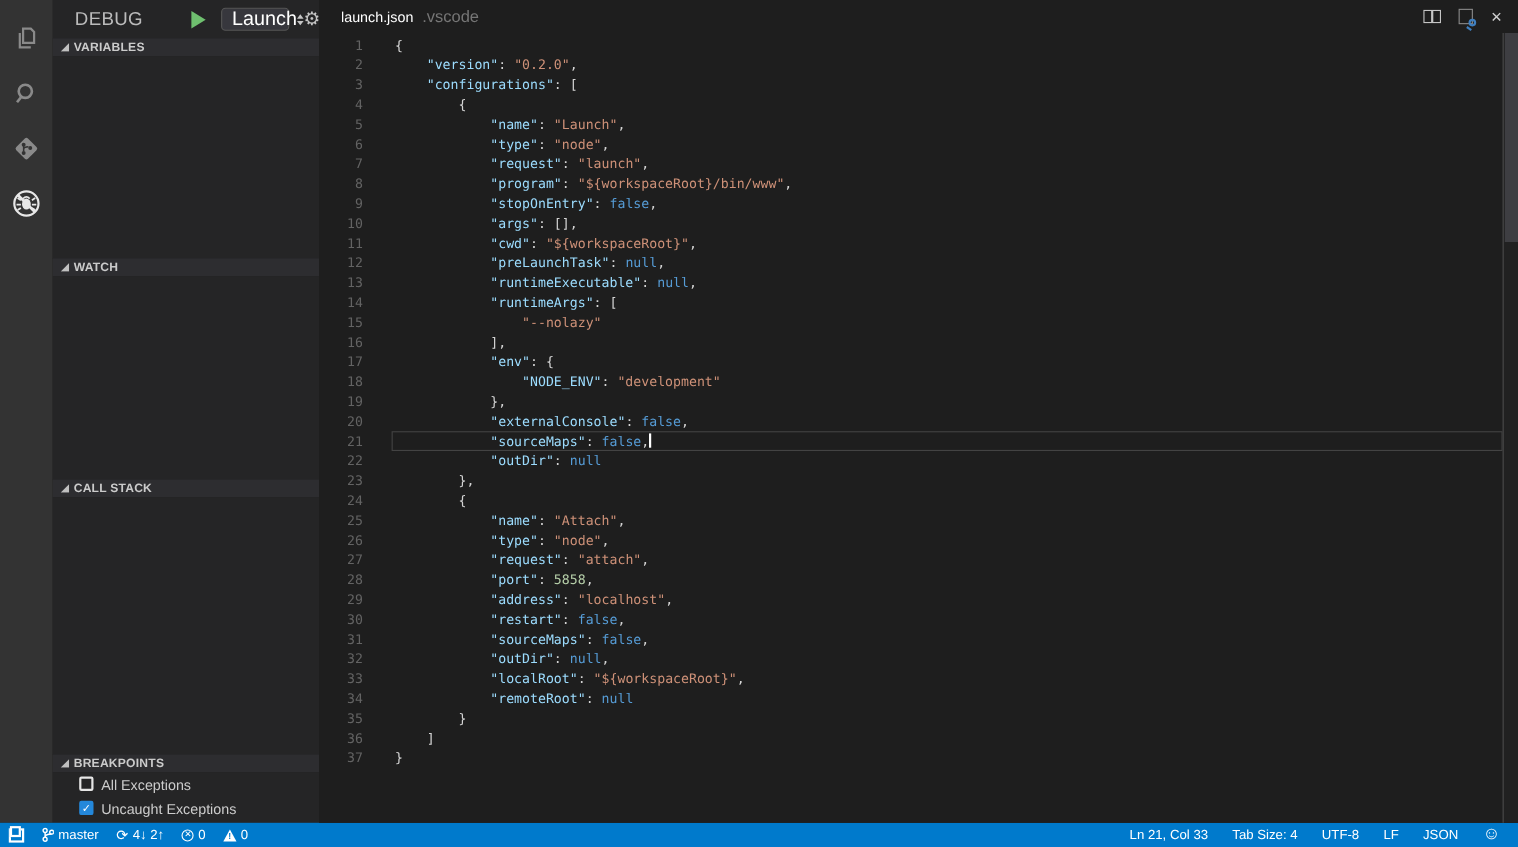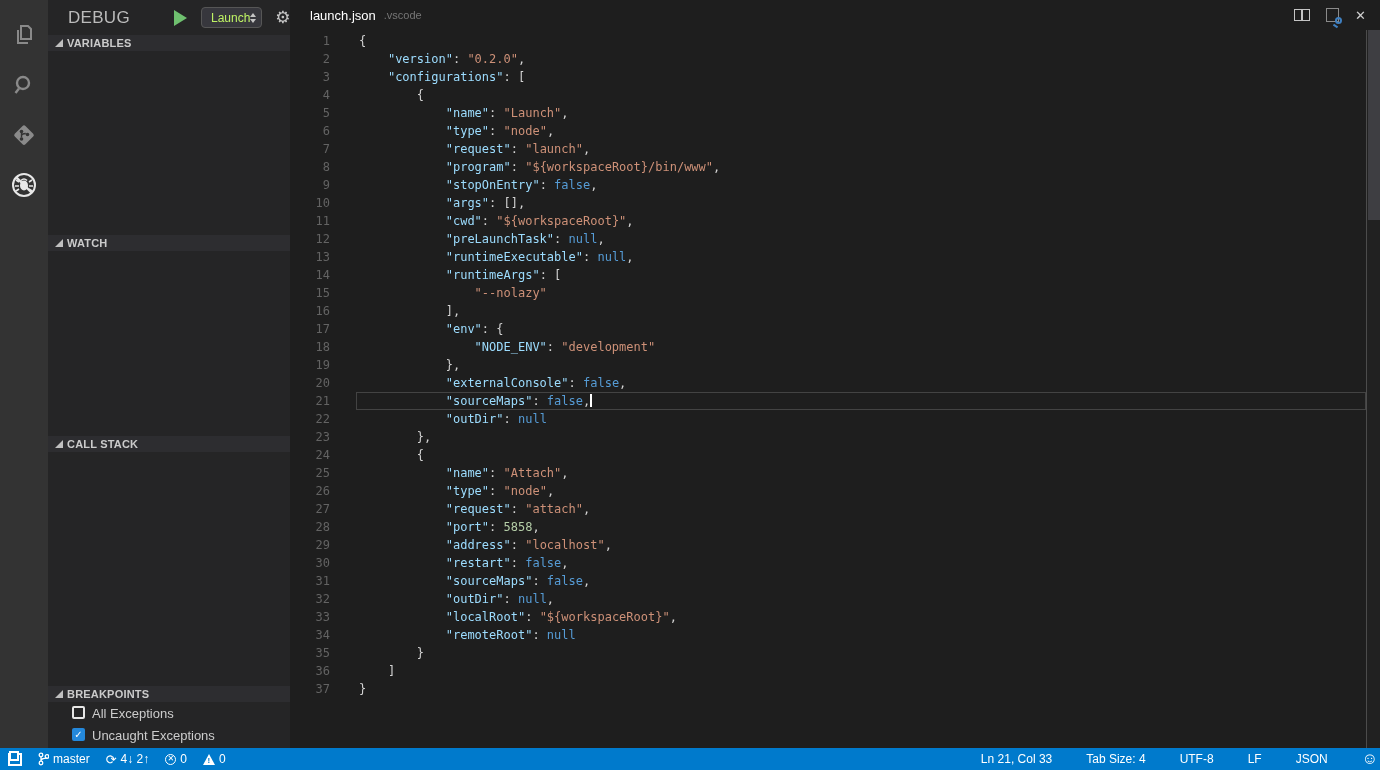--- a/index.html
+++ b/index.html
@@ -12,21 +12,21 @@
   .activitybar { width:48px; background:#333333; display:flex; flex-direction:column; align-items:center; padding-top:10px; }
   .ab-item { width:48px; height:50px; display:flex; align-items:center; justify-content:center; cursor:pointer; }
 
   
   .sidebar { width:242px; background:#252526; display:flex; flex-direction:column; color:#cccccc; }
   .debug-toolbar { height:35px; display:flex; align-items:center; padding-left:20px; flex:none; }
   .debug-title { font-size:17px; color:#bbbbbb; letter-spacing:0.3px; }
   .play-btn { width:0; height:0; border-left:13px solid #6fc06f; border-top:8px solid transparent; border-bottom:8px solid transparent; margin-left:44px; cursor:pointer; }
   .config-dd { margin-left:14px; width:62px; height:21px; background:#37373d; border:1px solid #565656; border-radius:4px;
                display:flex; align-items:center; padding:0 5px 0 9px; cursor:pointer; }
-  .config-dd .lbl { flex:1; font-size:12px; color:#bef264; }
+  .config-dd .lbl { flex:1; font-size:18px; color:#ffffff; }
   .dd-arrows { display:flex; flex-direction:column; gap:2px; }
   .dd-arrows .up { width:0; height:0; border-bottom:4px solid #c5c5c5; border-left:3.5px solid transparent; border-right:3.5px solid transparent; }
   .dd-arrows .dn { width:0; height:0; border-top:4px solid #c5c5c5; border-left:3.5px solid transparent; border-right:3.5px solid transparent; }
   .gear { margin-left:13px; font-size:17px; color:#c5c5c5; cursor:pointer; line-height:1; }
   .console-btn { margin-left:11px; width:19px; height:14px; border:1.5px solid #c5c5c5; border-radius:3px; position:relative; cursor:pointer; }
   .console-btn span { position:absolute; left:2px; top:0px; font-size:9px; font-weight:bold; color:#c5c5c5; }
 
   .section { display:flex; flex-direction:column; }
   .section-header { height:16px; background:#2d2d30; display:flex; align-items:center; padding-left:7px; cursor:pointer; flex:none; }
   .twisty { width:8px; height:8px; background:#c0c0c0; clip-path:polygon(100% 0, 100% 100%, 0 100%); margin-right:4px; }
@@ -40,21 +40,21 @@
   .bp-row { height:22px; display:flex; padding-left:24px; cursor:pointer; }
   .bp-box { width:13px; height:13px; border:2px solid #e6e6e6; border-radius:2px; margin-right:7px; flex:none;
             display:flex; align-items:center; justify-content:center; font-size:10px; color:#ffffff; }
   .bp-row.checked .bp-box { background:#2488db; border-color:#2488db; }
   .bp-label { font-size:13px; color:#cccccc; }
 
   
   .editor-col { flex:1; display:flex; flex-direction:column; position:relative; min-width:0; background:#1e1e1e; }
   .tabbar { height:30px; display:flex; align-items:center; padding:0 14px 0 20px; flex:none; }
   .tab-title { font-size:13px; color:#ffffff; cursor:pointer; }
-  .tab-detail { font-size:11px; color:#767676; margin-left:8px; }
+  .tab-detail { font-size:15px; color:#767676; margin-left:8px; }
   .tab-actions { margin-left:auto; display:flex; align-items:center; gap:16px; }
   .split-icon { width:16px; height:12px; border:1.5px solid #c5c5c5; position:relative; cursor:pointer; }
   .split-icon::after { content:""; position:absolute; left:6px; top:0; bottom:0; width:1.5px; background:#c5c5c5; }
   .preview-icon { position:relative; width:13px; height:14px; border:1.5px solid #8a8a8a; cursor:pointer; }
   .preview-icon .mag { position:absolute; right:-4px; bottom:-3px; width:7px; height:7px; border:2px solid #3f7fbf; border-radius:50%; background:transparent; }
   .preview-icon .mag::after { content:""; position:absolute; left:-4px; top:6px; width:5px; height:2px; background:#3f7fbf; transform:rotate(35deg); }
   .close-icon { font-size:13px; color:#d0d0d0; cursor:pointer; line-height:1; }
 
   .editor { flex:1; position:relative; overflow:hidden; padding-top:2px;
             font-family:"DejaVu Sans Mono", monospace; font-size:12px; }
@@ -70,21 +70,21 @@
   .tk-p { color:#d4d4d4; }
   .cursor { display:inline-block; width:1.5px; height:13px; background:#ffffff; vertical-align:-2px; }
 
   .scrollbar { position:absolute; top:30px; right:0; bottom:0; width:14px; background:#212121; border-left:1px solid #4c4c4c; }
   .scroll-thumb { position:absolute; top:0; left:1px; right:0; height:190px; background:#3e3e42; cursor:pointer; }
 
   
   .statusbar { height:22px; background:#007acc; display:flex; align-items:center; color:#ffffff; font-size:12px; flex:none; }
   .sb-left, .sb-right { display:flex; align-items:center; }
   .sb-left { padding-left:8px; gap:16px; }
-  .sb-right { margin-left:auto; padding-right:2px; gap:34px; }
+  .sb-right { margin-left:auto; padding-right:16px; gap:22px; }
   .sb-item { display:flex; align-items:center; gap:4px; cursor:pointer; }
   .vsc-glyph { position:relative; width:14px; height:13px; border:2px solid #ffffff; }
   .vsc-glyph::after { content:""; position:absolute; top:-4px; right:1px; width:6px; height:6px; background:#007acc; border:2px solid #ffffff; }
   .err-icon { width:11px; height:11px; border:1.5px solid #ffffff; border-radius:50%; display:flex; align-items:center; justify-content:center; font-size:8px; line-height:1; }
   .warn-icon { position:relative; width:0; height:0; border-left:6px solid transparent; border-right:6px solid transparent; border-bottom:11px solid #ffffff; }
   .warn-icon::after { content:"!"; position:absolute; left:-1.5px; top:2px; font-size:8px; color:#007acc; font-weight:bold; }
   .smiley { font-size:16px; line-height:1; cursor:pointer; }
   .sync-icon { font-size:13px; line-height:1; }
 </style>
 </head>

